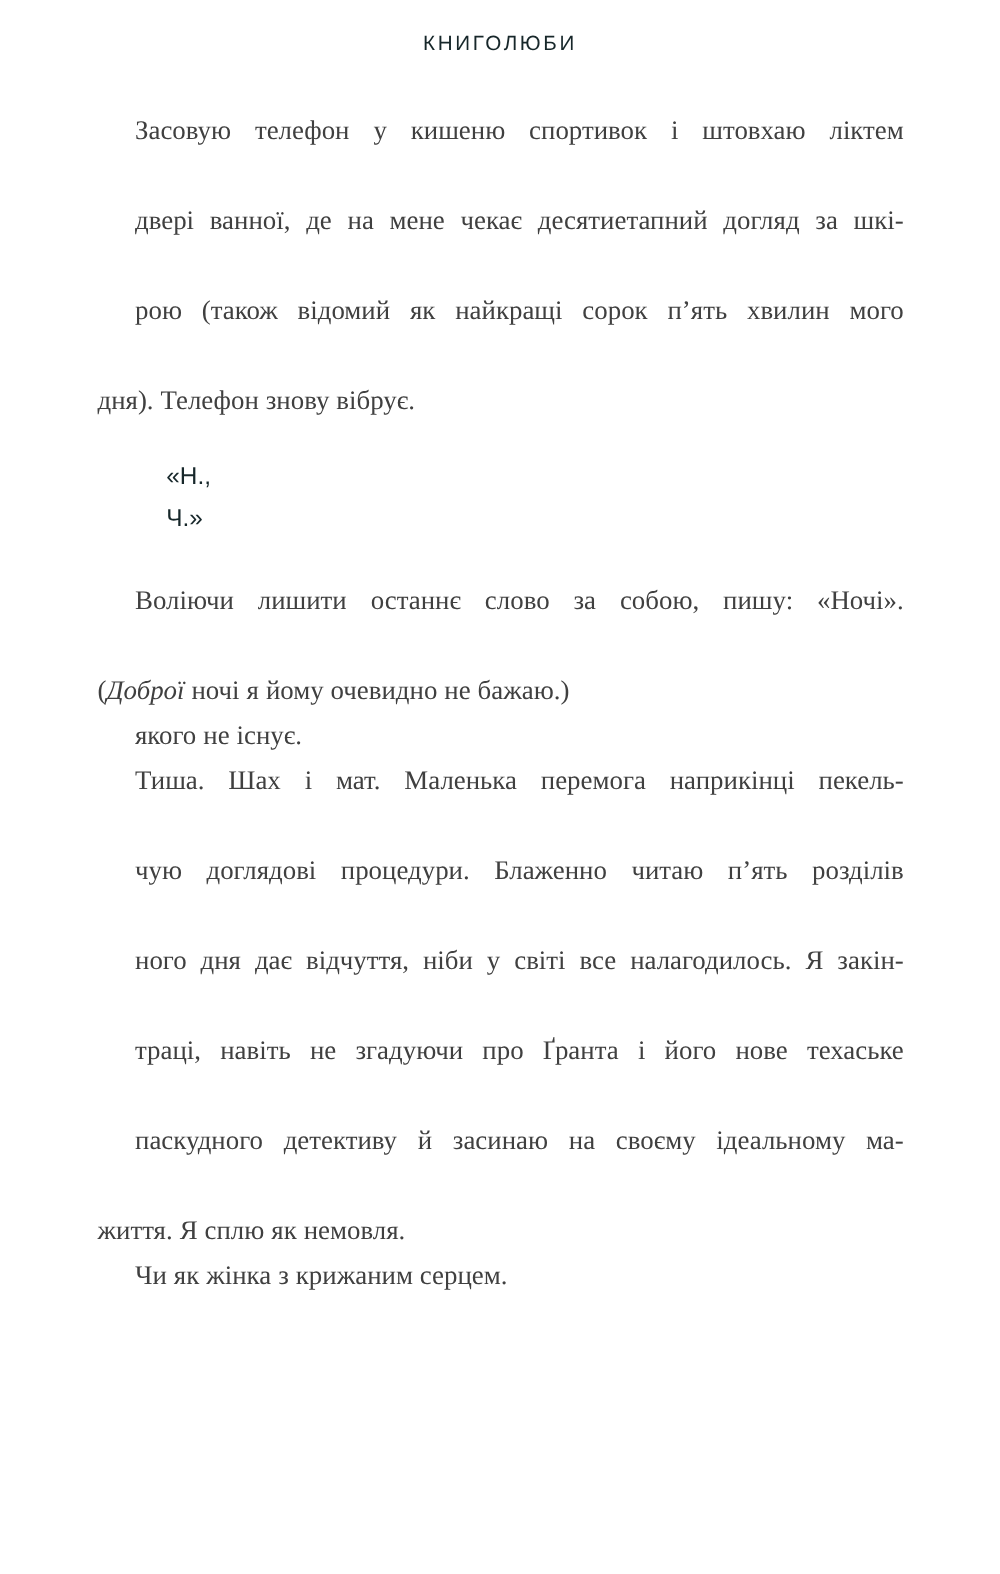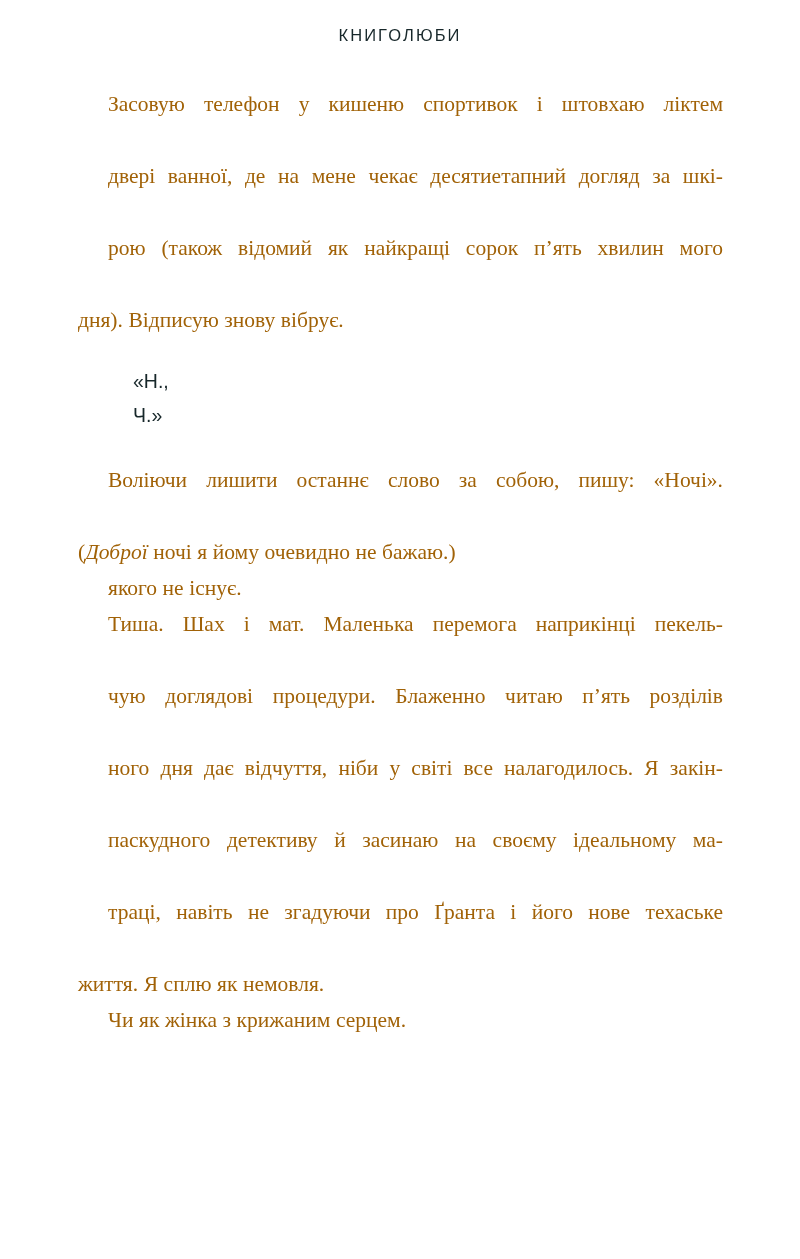--- a/index.html
+++ b/index.html
@@ -39,21 +39,21 @@
     left: 78px;
     top: 86px;
     width: 645px;
   }
 
   
   .body-par {
     font-family: "Liberation Serif", "DejaVu Serif", serif;
     font-size: 21.5px;
     line-height: 36px;
-    color: #a16207;
+    color: #404040;
     text-align: justify;
     text-justify: inter-word;
     margin: 0;
     hyphens: manual;
     word-spacing: 0.2px;
   }
 
   .body-par.indent {
     text-indent: 30px;
   }
@@ -98,21 +98,21 @@
 <div class="page">
 
   <div class="running-header">КНИГОЛЮБИ</div>
 
   <div class="text-column">
 
     <p class="body-par indent">
       <span class="stretch-line">Засовую телефон у кишеню спортивок і штовхаю ліктем</span>
       <span class="stretch-line">двері ванної, де на мене чекає десятиетапний догляд за шкі-</span>
       <span class="stretch-line">рою (також відомий як найкращі сорок п’ять хвилин мого</span>
-      <span>дня). Відписую знову вібрує.</span>
+      <span>дня). Телефон знову вібрує.</span>
     </p>
 
     <div class="gap-before-sms"></div>
 
     <div class="sms-block">
       <span class="sms-line">«Н.,</span>
       <span class="sms-line">Ч.»</span>
     </div>
 
     <div class="gap-after-sms"></div>
@@ -126,22 +126,22 @@
       <span>якого не існує.</span>
     </p>
 
     <p class="body-par indent">
     </p>
 
     <p class="body-par indent">
       <span class="stretch-line">Тиша. Шах і мат. Маленька перемога наприкінці пекель-</span>
       <span class="stretch-line">чую доглядові процедури. Блаженно читаю п’ять розділів</span>
       <span class="stretch-line">ного дня дає відчуття, ніби у світі все налагодилось. Я закін-</span>
+      <span class="stretch-line">траці, навіть не згадуючи про Ґранта і його нове техаське</span>
       <span class="stretch-line">паскудного детективу й засинаю на своєму ідеальному ма-</span>
-      <span class="stretch-line">траці, навіть не згадуючи про Ґранта і його нове техаське</span>
       <span>життя. Я сплю як немовля.</span>
     </p>
 
     <p class="body-par indent">
       <span>Чи як жінка з крижаним серцем.</span>
     </p>
 
   </div>
 </div>
 

